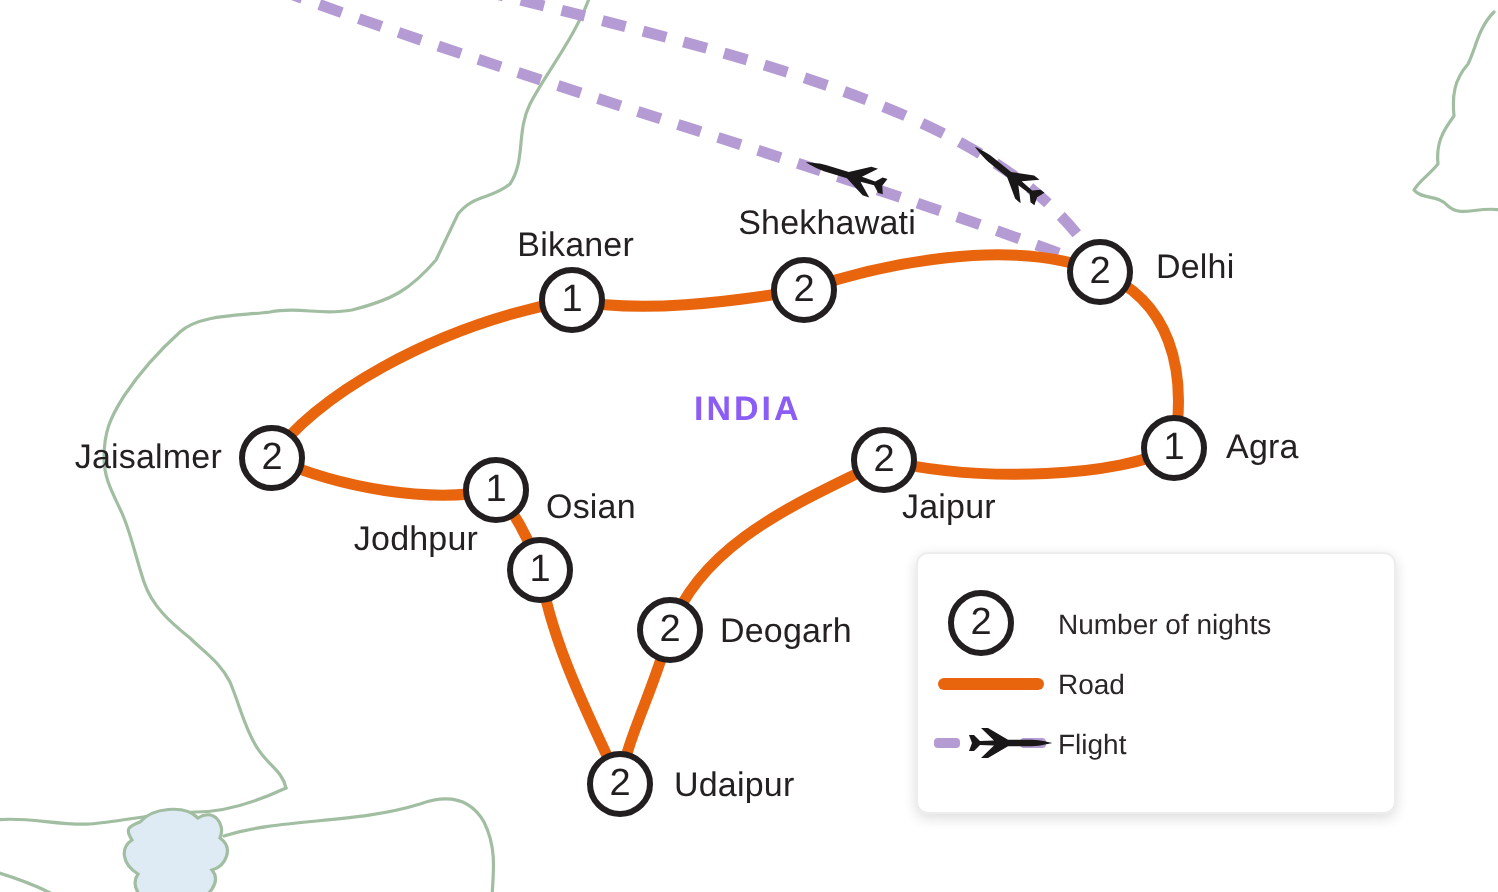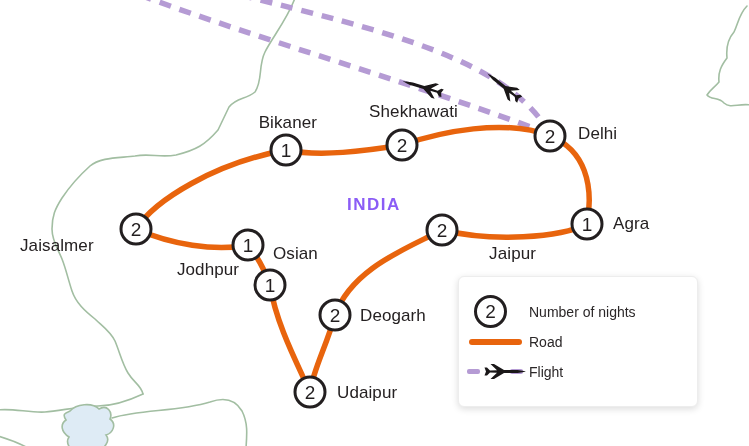--- a/index.html
+++ b/index.html
@@ -114,22 +114,22 @@
   <div class="city-circle" style="left:136px;top:229px">2</div>
   <div class="city-circle" style="left:248px;top:245px">1</div>
   <div class="city-circle" style="left:270px;top:285px">1</div>
   <div class="city-circle" style="left:335px;top:315px">2</div>
   <div class="city-circle" style="left:310px;top:392px">2</div>
 
   <div class="city-label" style="left:245px;top:113px;width:72px;text-align:right">Bikaner</div>
   <div class="city-label" style="left:352px;top:102px;width:106px;text-align:right">Shekhawati</div>
   <div class="city-label" style="left:578px;top:124px">Delhi</div>
   <div class="city-label" style="left:613px;top:214px">Agra</div>
-  <div class="city-label" style="left:466px;top:244px;width:70px;text-align:right">Jaipur</div>
-  <div class="city-label" style="left:20px;top:236px;width:91px;text-align:left">Jaisalmer</div>
+  <div class="city-label" style="left:451px;top:244px;width:70px;text-align:left">Jaipur</div>
+  <div class="city-label" style="left:20px;top:219px;width:91px;text-align:right">Jaisalmer</div>
   <div class="city-label" style="left:273px;top:244px">Osian</div>
   <div class="city-label" style="left:163px;top:260px;width:90px;text-align:center">Jodhpur</div>
   <div class="city-label" style="left:360px;top:306px">Deogarh</div>
   <div class="city-label" style="left:337px;top:383px">Udaipur</div>
 
   <div id="legend">
     <div class="legend-row" style="top:18px">
       <div class="legend-circle">2</div>
       <div class="legend-text">Number of nights</div>
     </div>

